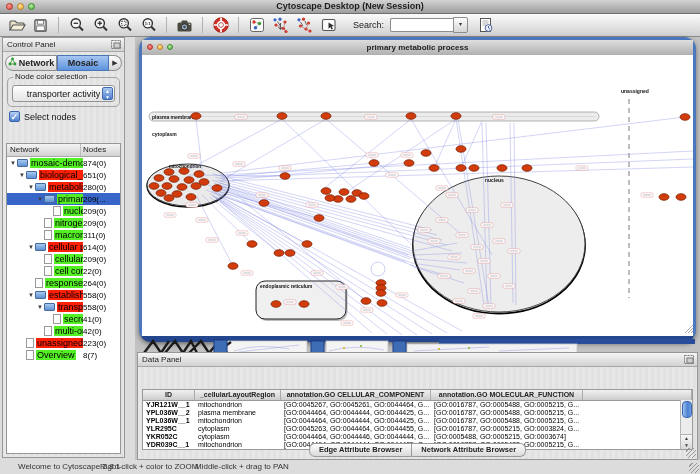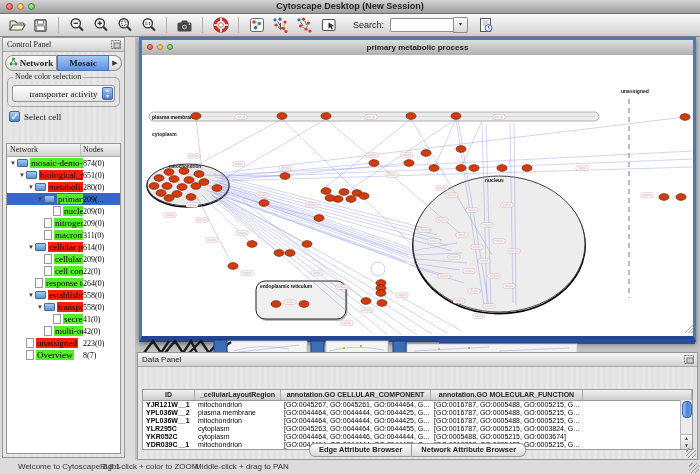--- a/index.html
+++ b/index.html
@@ -24,21 +24,21 @@
   .tb-sep{width:1px;height:16px;background:#b2b2b2;margin:0 4px;}
   .search-label{font-size:9px;color:#222;margin-left:11px;text-align:center;}
   .search-wrap{display:flex;align-items:center;margin-left:3px;}
   .search-input{width:58px;height:12px;border:1px solid #8d8d8d;border-right:none;
     border-radius:2px 0 0 2px;background:#fff;font-size:8px;padding:0 2px;outline:none;}
   .search-arrow{width:13px;height:14px;border:1px solid #8d8d8d;border-radius:0 2px 2px 0;
     background:linear-gradient(#fdfdfd,#d5d5d5);font-size:6px;line-height:13px;text-align:center;color:#333;}
   
   .control-panel{position:absolute;left:2px;top:37px;width:123px;height:421px;
     background:repeating-linear-gradient(90deg,#e7e7e7 0 3px,#e1e1e1 3px 6px);
-    border:1px solid #979797;box-sizing:border-box;font-family:Liberation Serif, serif;}
+    border:1px solid #979797;box-sizing:border-box;}
   .panel-header{height:13px;background:linear-gradient(#f5f5f5,#d2d2d2);
     border-bottom:1px solid #a7a7a7;font-size:8px;color:#222;line-height:13px;
     padding-left:4px;position:relative;}
   .float-btn{position:absolute;right:3px;top:2px;}
   .cp-tabs{margin:3px 2px 2px;display:flex;height:16px;}
   .cp-tab{flex:1;border:1px solid #8f8f8f;background:linear-gradient(#ffffff,#d6d6d6);
     font-size:9px;font-weight:bold;color:#222;text-align:center;line-height:14px;
     display:flex;align-items:center;justify-content:center;gap:2px;box-sizing:border-box;}
   .cp-tab:first-child{border-radius:8px 0 0 8px;}
   .cp-tab.active{background:linear-gradient(#a7c6f2,#5e93de);border-color:#4a76b5;}
@@ -68,21 +68,21 @@
   .texp{width:8px;font-size:6px;color:#3c3c3c;text-align:center;flex:none;}
   .ticon{flex:none;margin-right:2px;box-sizing:border-box;}
   .ticon.folder{width:11px;height:8px;background:linear-gradient(#a6c9ef,#5e92d2);
     border:1px solid #45699b;border-radius:1px;}
   .ticon.file{width:8px;height:10px;background:#fdfdfd;border:1px solid #9a9a9a;}
   .tlabel{padding:0 1px;overflow:hidden;color:#000;}
   .tcount{margin-left:auto;width:37px;flex:none;font-size:8px;color:#000;}
   
   .desktop{position:absolute;left:135px;top:37px;right:0;bottom:14px;background:#c2c2c2;}
   .net-window{position:absolute;left:4px;top:0;width:551px;height:296px;background:#fff;
-    border:3px solid #4a77bd;border-bottom:6px solid #24468f;border-radius:0;
+    border:3px solid #4a77bd;border-bottom:6px solid #24468f;border-radius:12px;
     box-shadow:0 2px 5px rgba(0,0,0,.45);}
   .nw-titlebar{height:15px;background:linear-gradient(#dedede,#b0b0b0);
     border-bottom:1px solid #7f7f7f;position:relative;}
   .nw-lights{position:absolute;left:5px;top:4px;display:flex;gap:4px;}
   .nw-lights .dot{width:6px;height:6px;}
   .nw-title{text-align:center;font-size:8px;font-weight:bold;color:#222;line-height:15px;}
   .nw-canvas{position:absolute;top:15px;left:0;right:0;bottom:0;background:#fff;overflow:hidden;}
   .fragments{position:absolute;left:4px;top:302px;width:557px;height:15px;}
   
   .data-panel{position:absolute;left:2px;right:2px;top:315px;bottom:0;
@@ -281,21 +281,21 @@
     </div>
   <div class="groupbox">
     <div class="groupbox-legend">Node color selection</div>
     <div class="combo">
       <span>transporter activity</span>
       <span class="combo-stepper">▲<br>▼</span>
     </div>
   </div>
   <div class="checkrow">
     <span class="checkbox">✓</span>
-    <span>Select cell</span>
+    <span>Select nodes</span>
   </div>
   <div class="tree-box">
     <div class="tree-header">
       <span class="th-net">Network</span>
       <span class="th-nodes">Nodes</span>
     </div>
     <div id="tree-rows">
         <div class="trow">
           <span style="width: 2px; flex: 0 0 auto;"></span>
           <span class="texp">▼</span>

